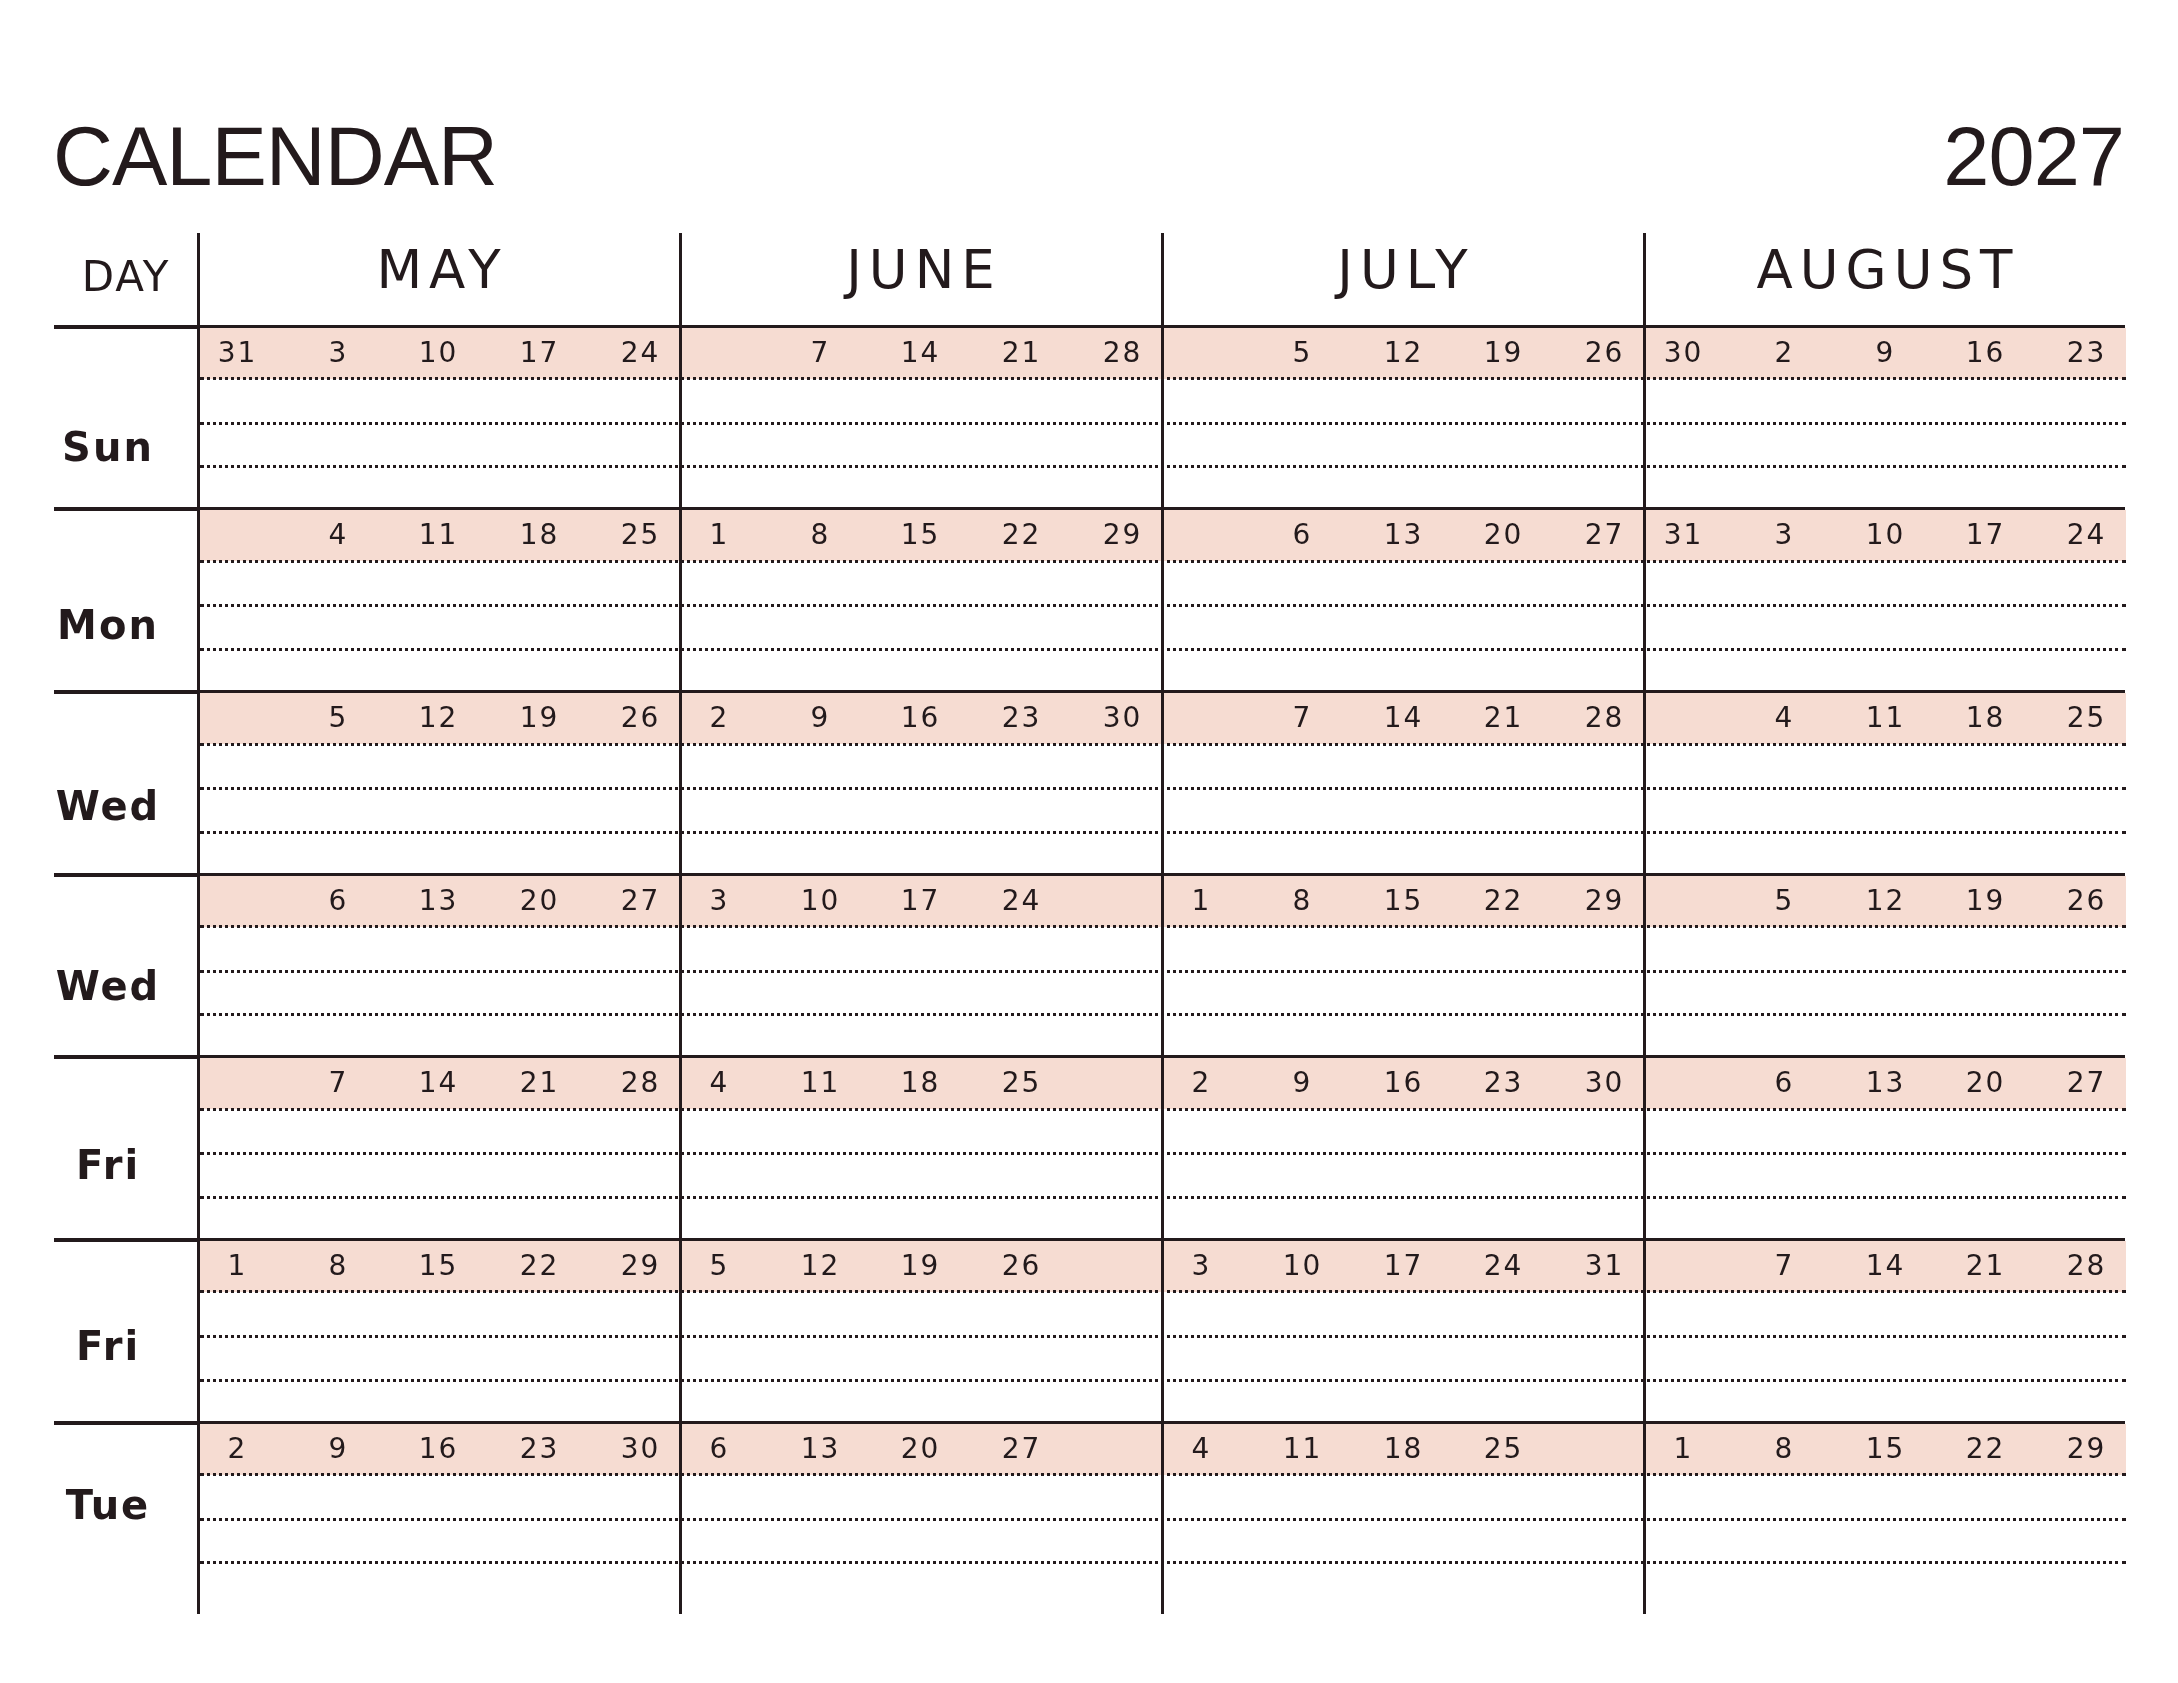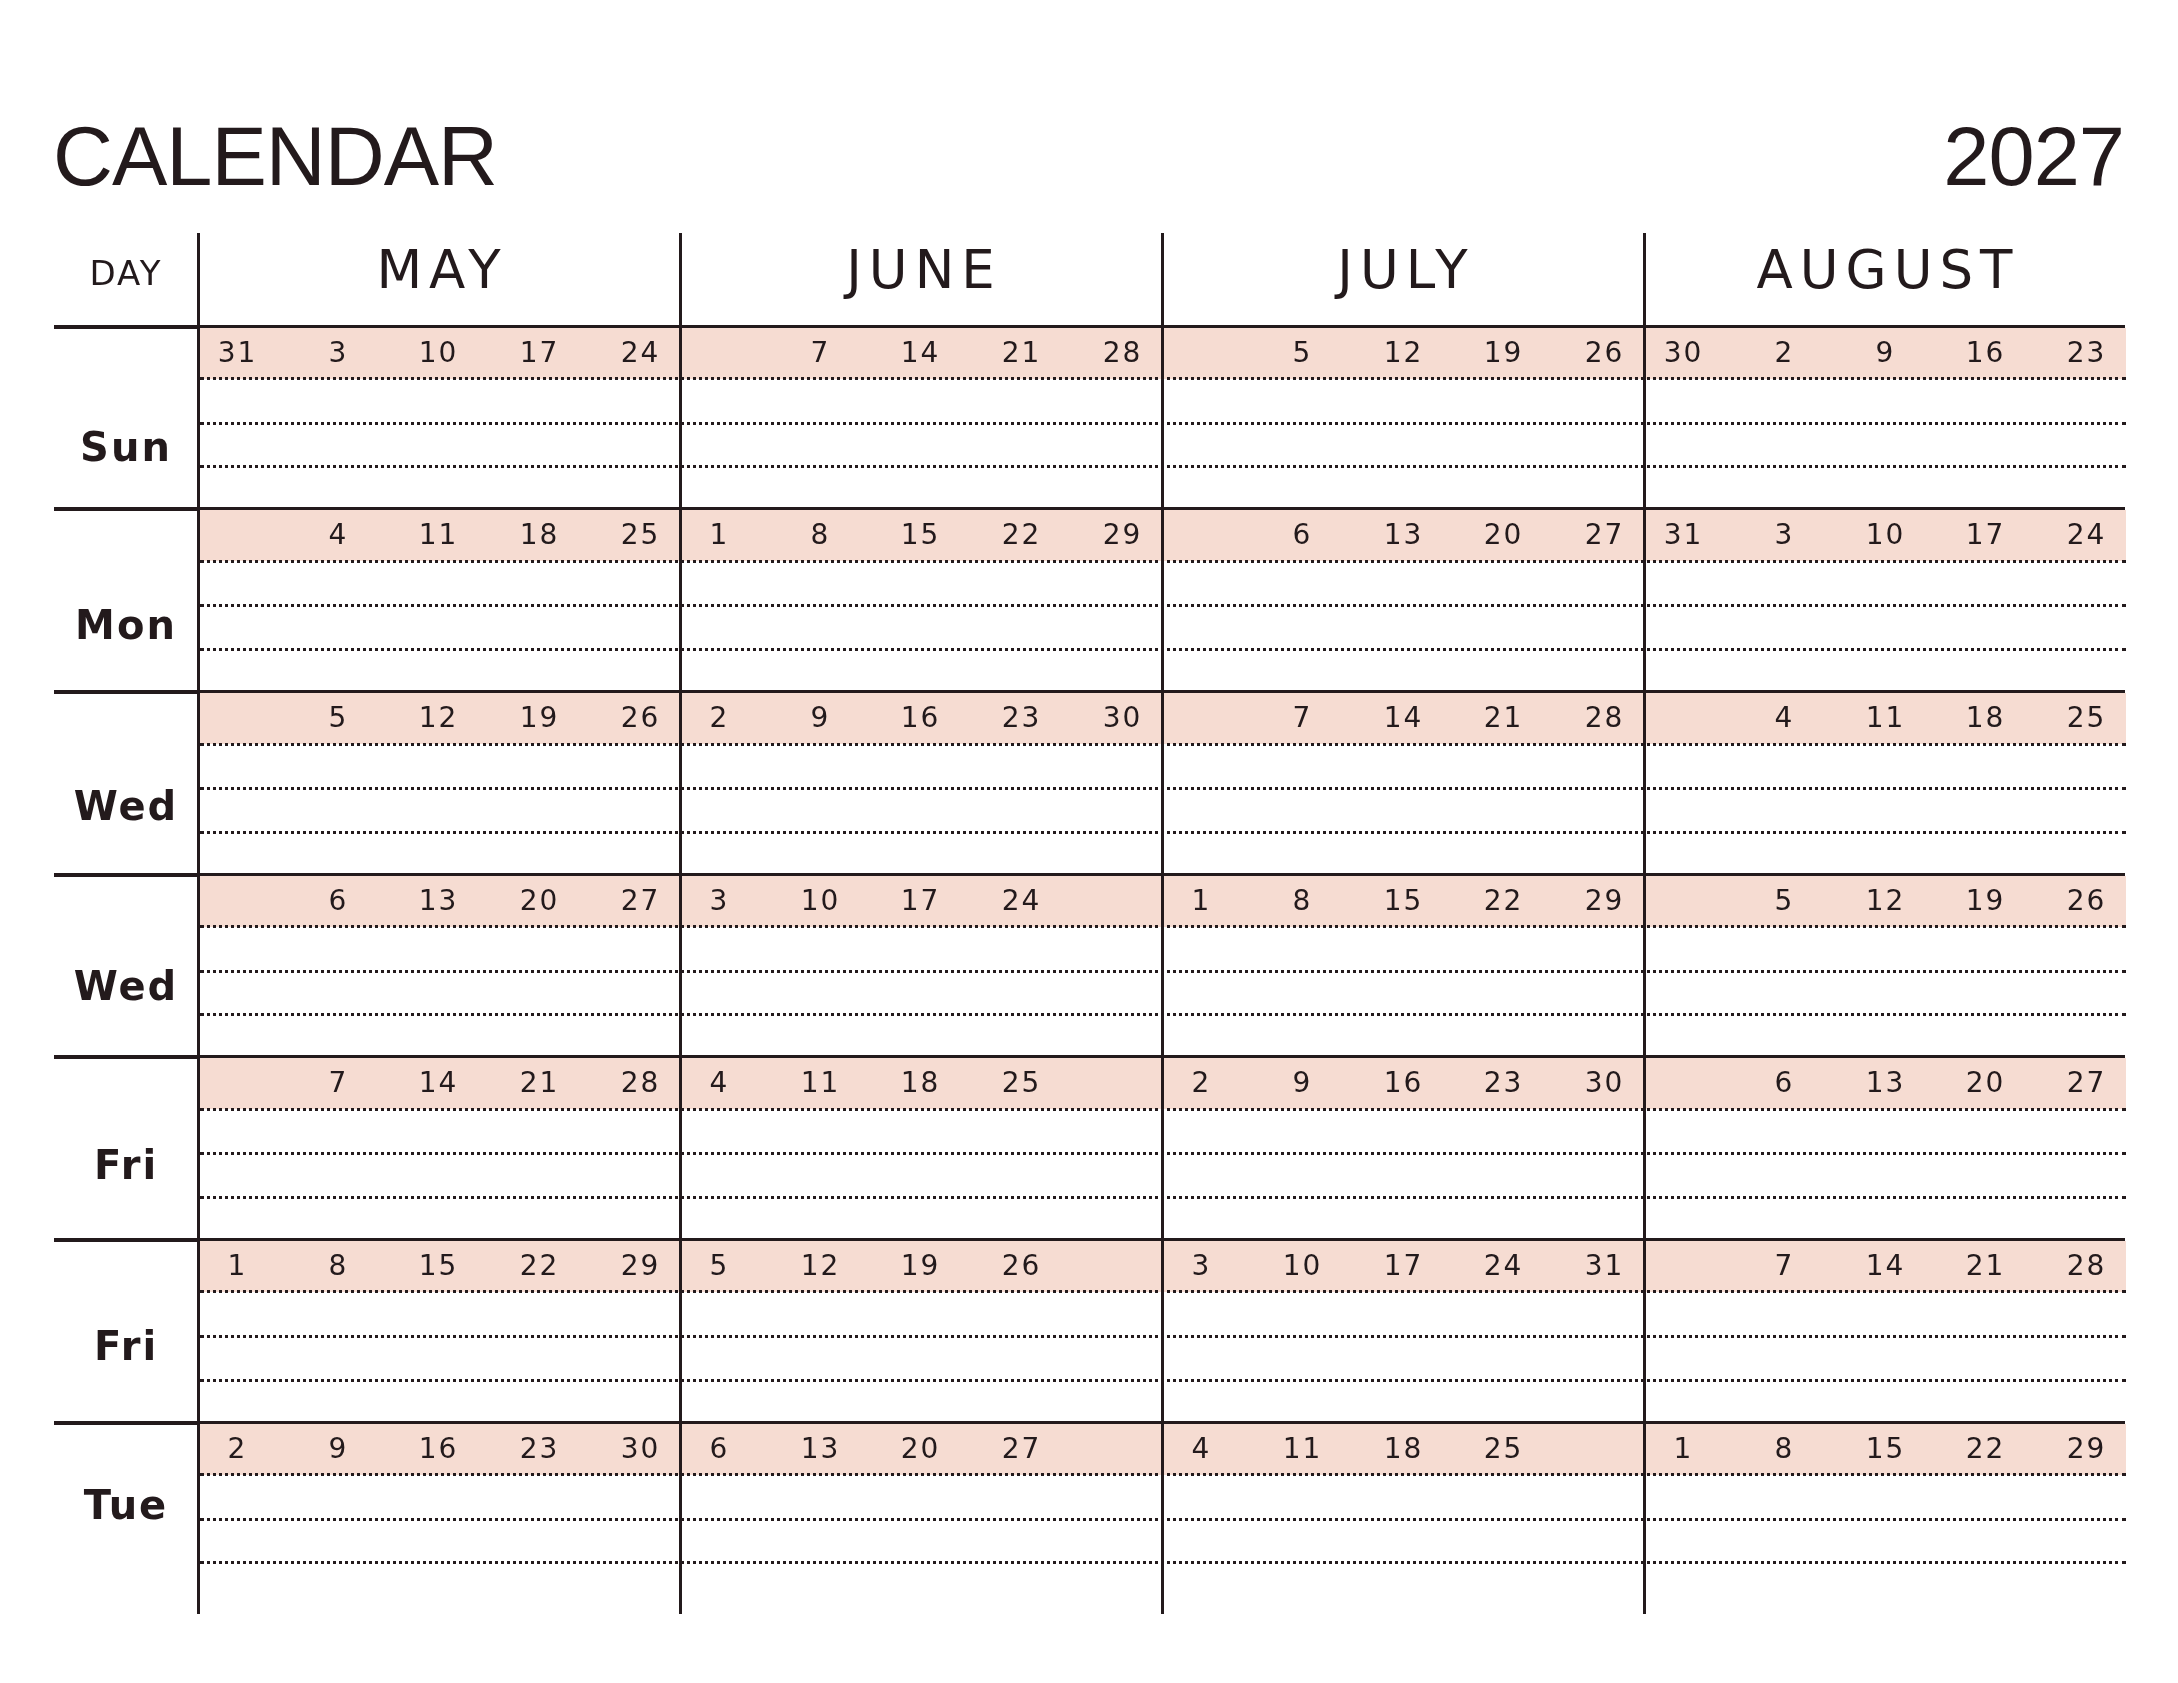--- a/index.html
+++ b/index.html
@@ -5,34 +5,34 @@
   html, body { margin: 0; padding: 0; background: #ffffff; }
   body { width: 2178px; height: 1683px; position: relative; overflow: hidden; color: #231a1c; }
   .abs { position: absolute; }
   .title {
     font-family: "Liberation Sans", sans-serif; font-size: 83px; line-height: 1;
     top: 115px; letter-spacing: -1px; color: #231a1c; white-space: nowrap;
   }
   .title-left { left: 53px; }
   .title-right { right: 54px; }
   .day-head {
-    font-family: "DejaVu Sans", sans-serif; font-size: 34px; font-weight: normal;
+    font-family: "DejaVu Sans", sans-serif; font-size: 42px; font-weight: normal;
     left: 54px; width: 144px; text-align: center; top: 256px; letter-spacing: 2px; line-height: 1;
   }
   .month-head {
     font-family: "DejaVu Sans", sans-serif; font-size: 53px; line-height: 1;
     top: 243px; text-align: center; letter-spacing: 7px; white-space: nowrap;
   }
   .vline { background: #231a1c; width: 3px; top: 233px; height: 1381px; }
   .hline { background: #231a1c; height: 4px; left: 54px; width: 2071px; }
   .band { background: #f6dcd2; height: 51px; }
   .dots { height: 0; border-top: 3px dotted #231a1c; }
   .daylabel {
     font-family: "DejaVu Sans", sans-serif; font-weight: bold; font-size: 40px;
-    left: 54px; width: 144px; text-align: center; line-height: 1; letter-spacing: 2px;
+    left: 36px; width: 144px; text-align: center; line-height: 1; letter-spacing: 2px;
   }
   .datenum {
     font-family: "DejaVu Sans", sans-serif; font-size: 28px; line-height: 1;
     width: 69px; text-align: center; letter-spacing: 2px; color: #231a1c;
   }
 </style>
 </head>
 <body>
 
 <div class="abs title title-left">CALENDAR</div>

